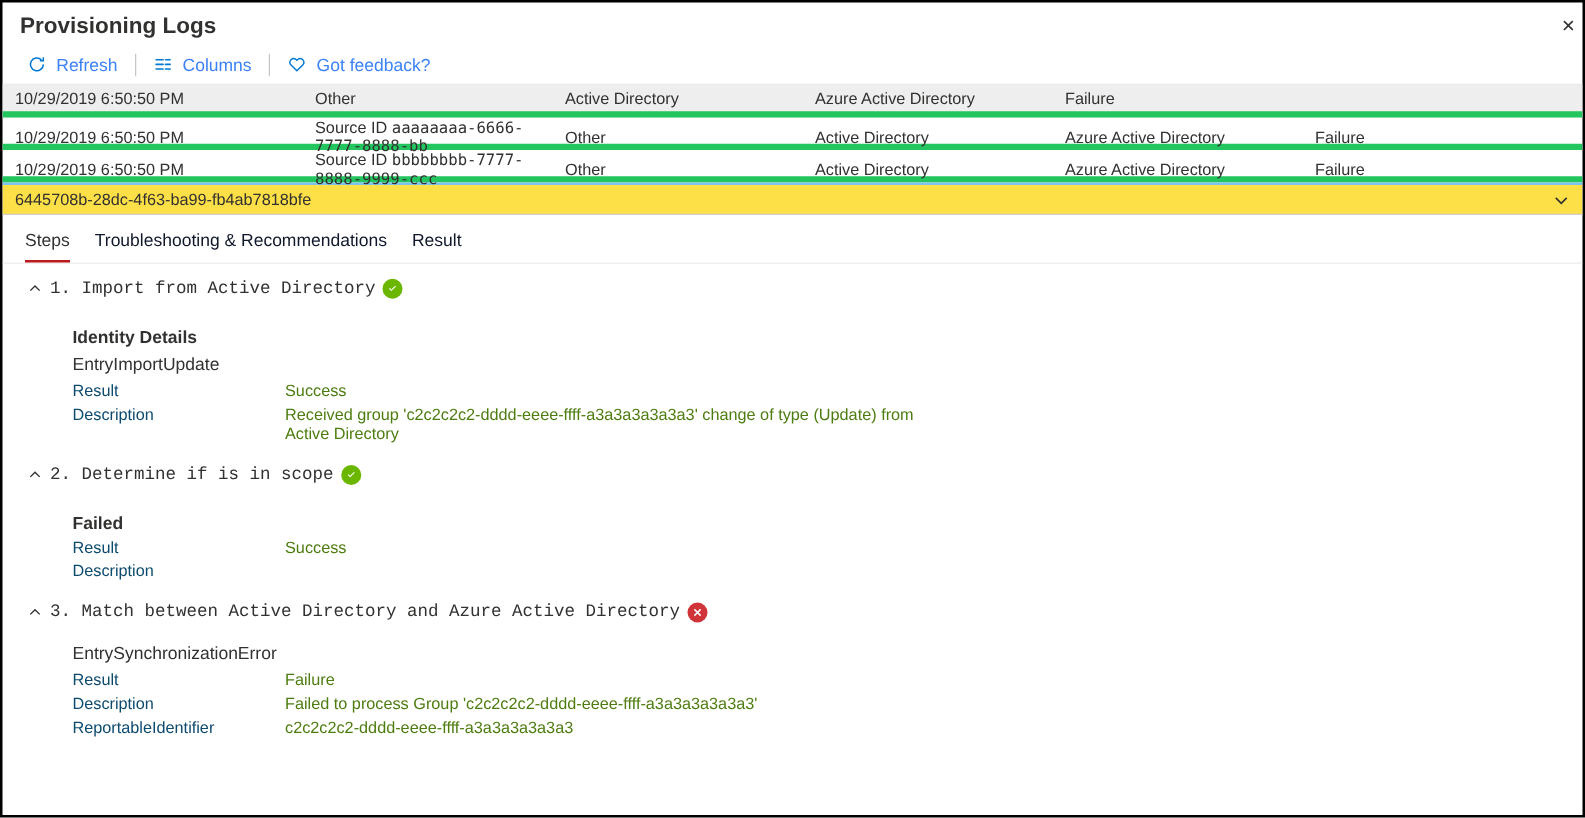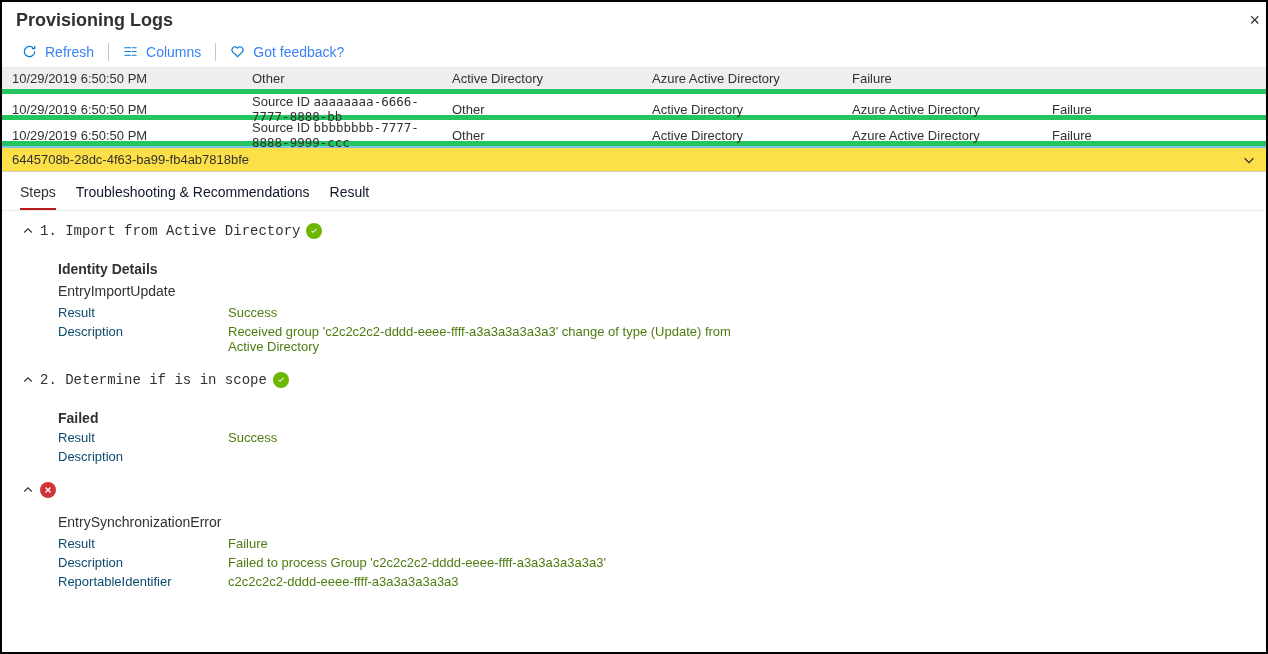--- a/index.html
+++ b/index.html
@@ -272,20 +272,21 @@
         </div>
       </div>
     </div>
     <div class="step-block">
       <div class="step-head">
         <span class="chev">
           <svg width="12" height="12" viewBox="0 0 16 16">
             <path fill="none" stroke="#323130" stroke-width="1.5" d="m3 10 5-5 5 5"></path>
           </svg>
         </span>
+        <span>3. Match between Active Directory and Azure Active Directory</span>
         <span class="status-badge status-err">
           <svg viewBox="0 0 16 16">
             <path stroke="#fff" stroke-width="2" fill="none" d="M4 4l8 8M12 4l-8 8"></path>
           </svg>
         </span>
       </div>
       <div class="section">
         <div class="section-sub">EntrySynchronizationError</div>
         <div class="kv-row">
           <div class="k">Result</div>

